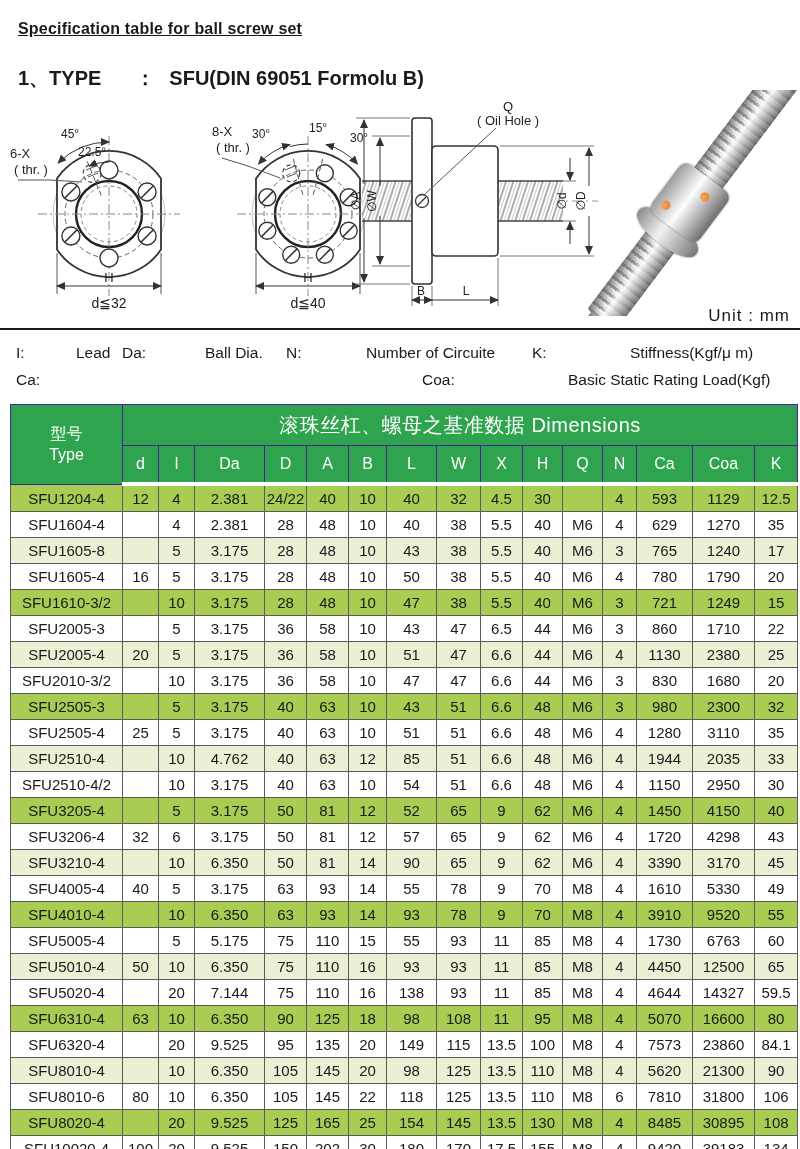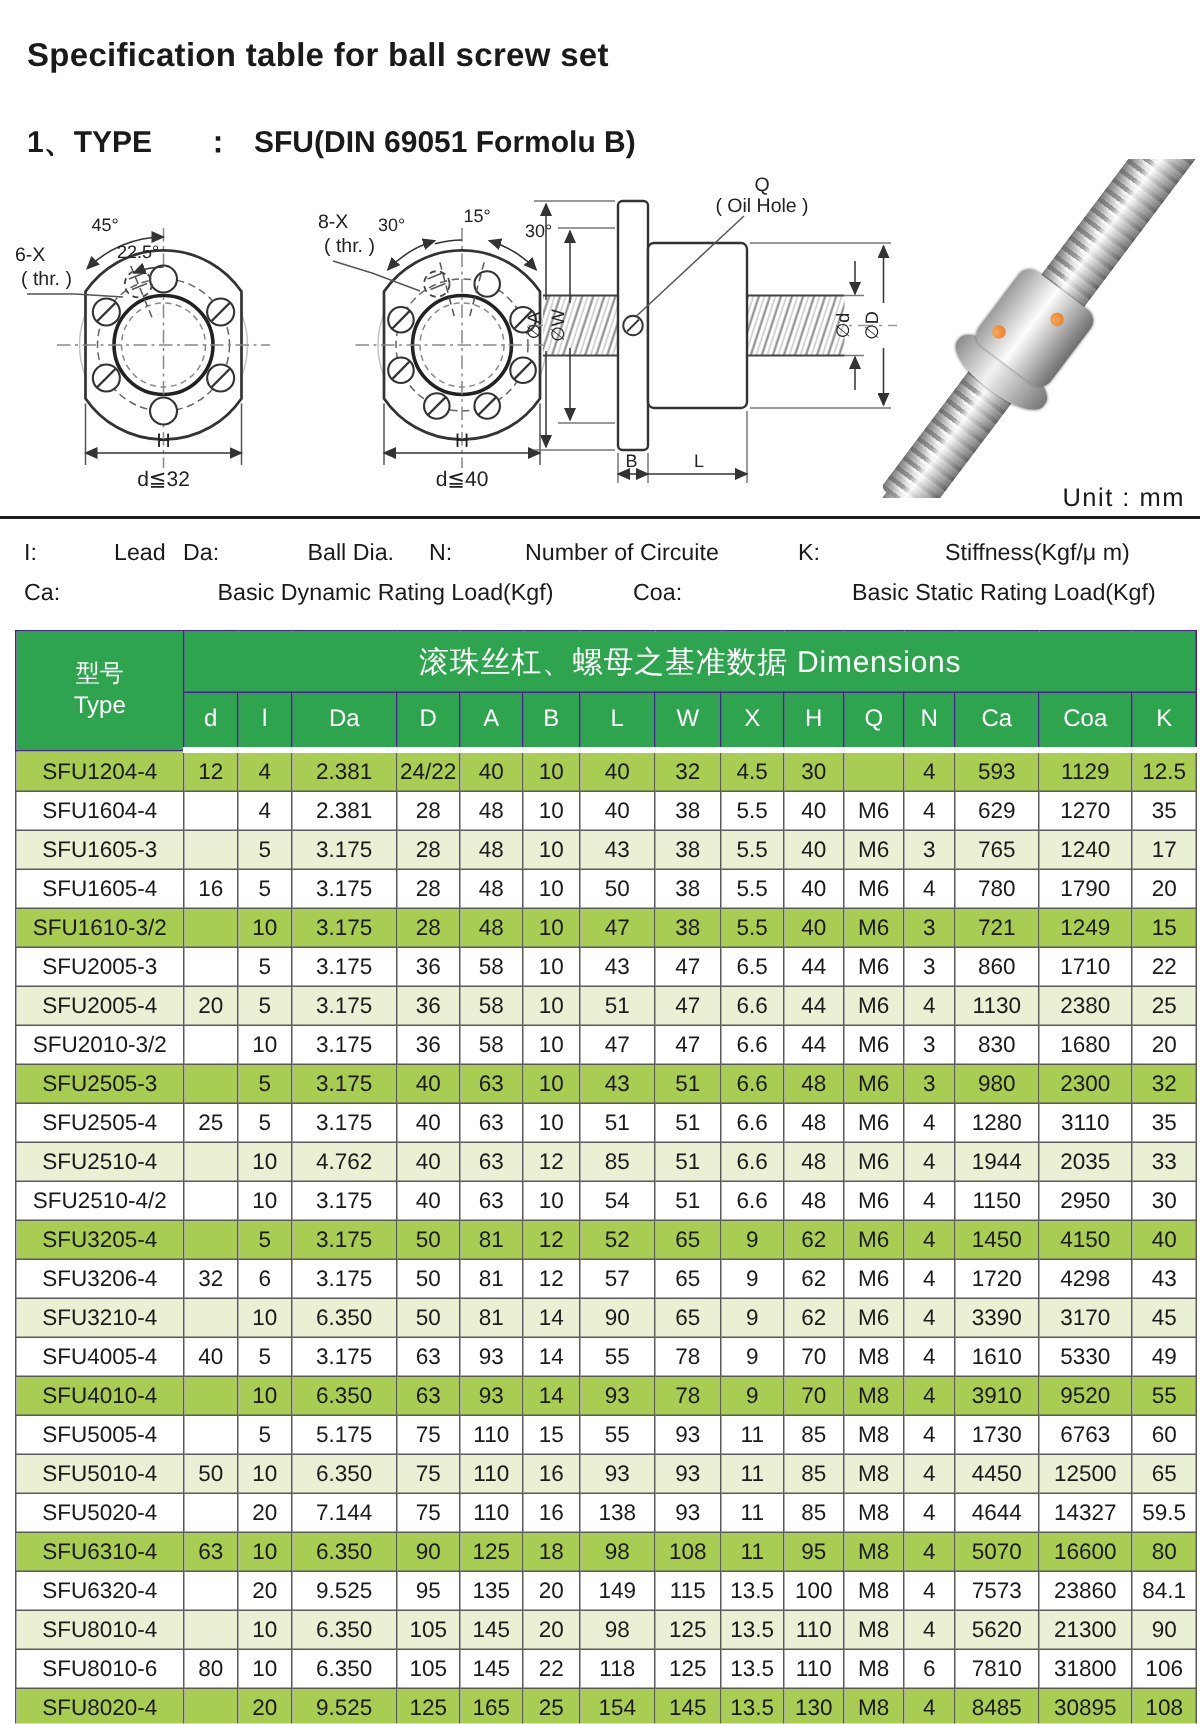--- a/index.html
+++ b/index.html
@@ -4,21 +4,21 @@
 <style>
   :root{
     --green:#2ea44e; --bright:#a9cc52; --pale:#e9f0d4; --border:#555;
   }
   html,body{margin:0;padding:0;}
   body{
     width:800px;height:1149px;background:#fff;color:#1a1a1a;
     font-family:"Liberation Sans","DejaVu Sans",sans-serif;
     position:relative;overflow:hidden;
   }
-  .page-title{font-size:22px;font-weight:700;padding:9px 0 0 18px;letter-spacing:.2px;}
+  .page-title{font-size:16px;font-weight:700;padding:9px 0 0 18px;letter-spacing:.2px;text-decoration:underline;}
   .type-line{font-size:20px;font-weight:700;padding:17px 0 0 18px;}
   .type-line .sep{display:inline-block;margin:0 14px 0 34px;}
   
   .drawings{position:relative;height:228px;margin-top:4px;}
   .drw{position:absolute;top:0;}
   #flange6{left:6px;}
   #flange8{left:208px;}
   #section{left:348px;top:2px;}
   svg text{font-family:"Liberation Sans","DejaVu Sans",sans-serif;fill:#222;}
   .unit{position:absolute;right:10px;bottom:-2px;font-size:17px;letter-spacing:1px;}
@@ -236,25 +236,24 @@
 </div>
 
 <div class="rule"></div>
 
 <div class="legend">
   <span class="lg-r1" style="left:16px">I:</span>
   <span class="lg-r1" style="left:76px">Lead</span>
   <span class="lg-r1" style="left:122px">Da:</span>
   <span class="lg-r1" style="left:205px">Ball Dia.</span>
   <span class="lg-r1" style="left:286px">N:</span>
-  <span class="lg-r1" style="left:350px">Number of Circuite</span>
+  <span class="lg-r1" style="left:366px">Number of Circuite</span>
   <span class="lg-r1" style="left:532px">K:</span>
   <span class="lg-r1" style="left:630px">Stiffness(Kgf/μ m)</span>
   <span class="lg-r2" style="left:16px">Ca:</span>
-  <span class="lg-r2" style="left:145px">Basic Dynamic Rating Load(Kgf)</span>
   <span class="lg-r2" style="left:422px">Coa:</span>
   <span class="lg-r2" style="left:568px">Basic Static Rating Load(Kgf)</span>
 </div>
 
 <table class="spec">
   <colgroup>
     <col style="width:112px">
       <col style="width:36px">
       <col style="width:36px">
       <col style="width:70px">
@@ -328,21 +327,21 @@
         <td>38</td>
         <td>5.5</td>
         <td>40</td>
         <td>M6</td>
         <td>4</td>
         <td>629</td>
         <td>1270</td>
         <td>35</td>
       </tr>
       <tr class="row-pale">
-        <td class="type-cell">SFU1605-3</td>
+        <td class="type-cell">SFU1605-8</td>
         <td></td>
         <td>5</td>
         <td>3.175</td>
         <td>28</td>
         <td>48</td>
         <td>10</td>
         <td>43</td>
         <td>38</td>
         <td>5.5</td>
         <td>40</td>

